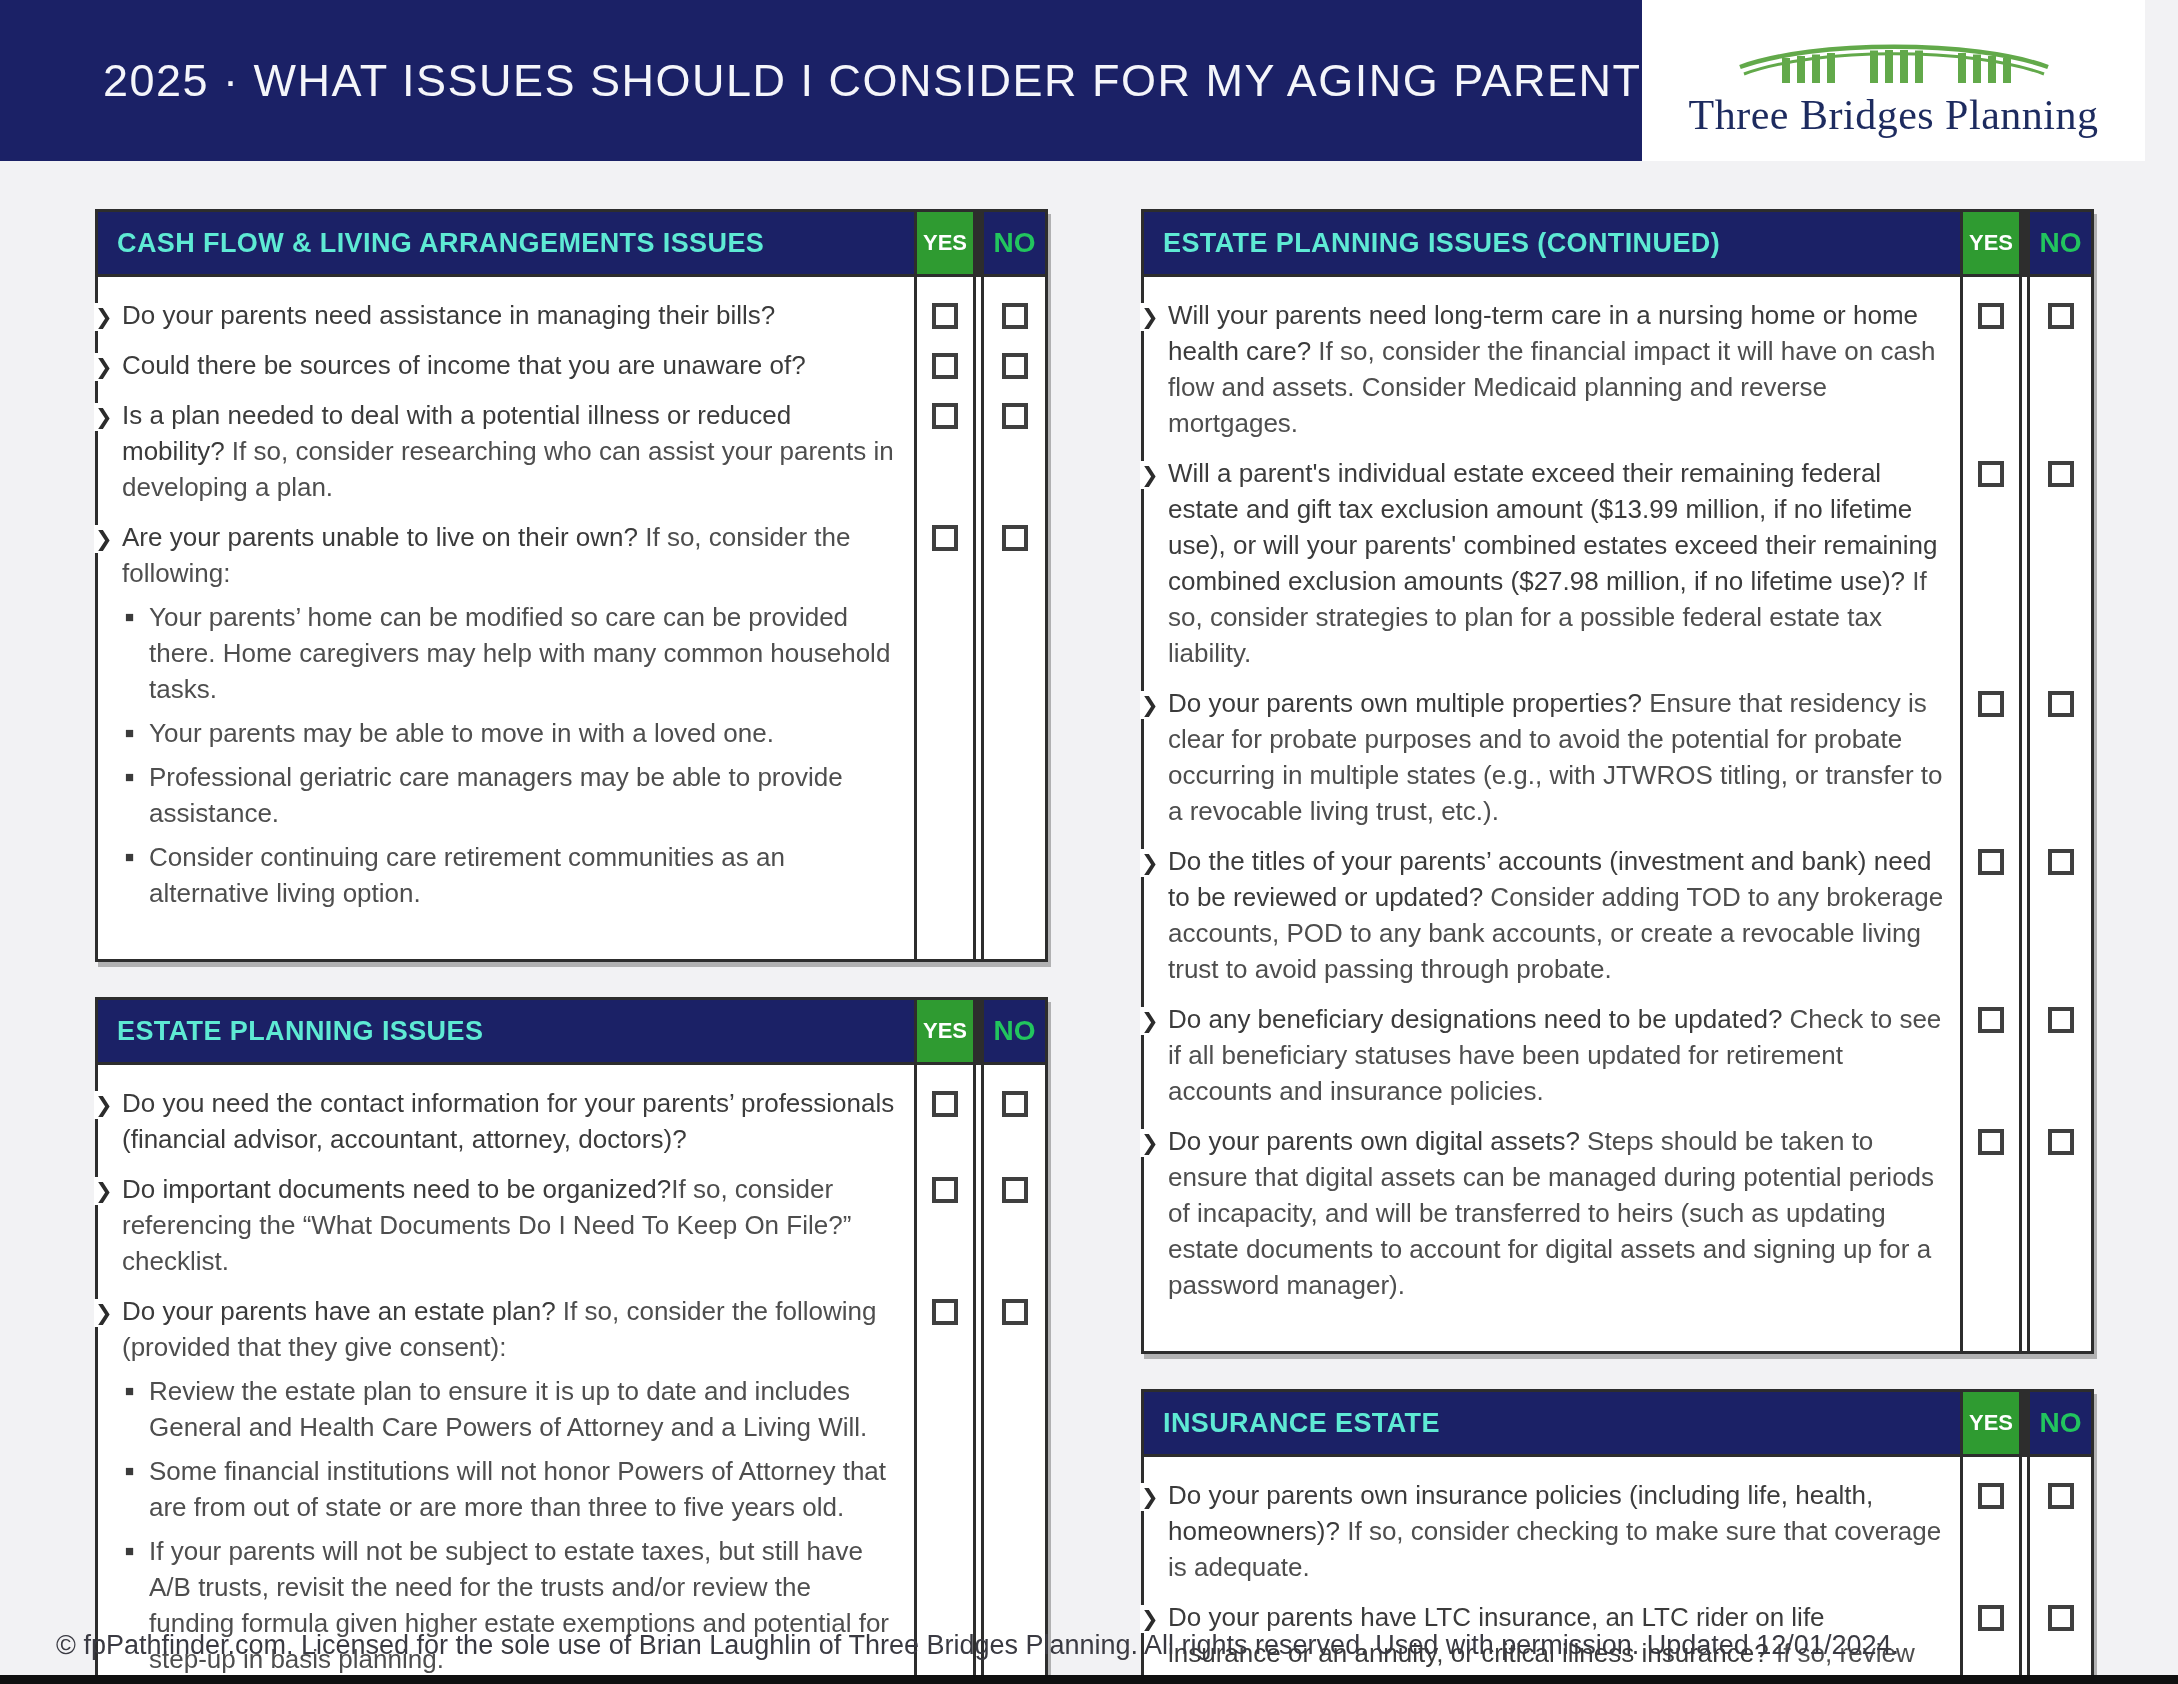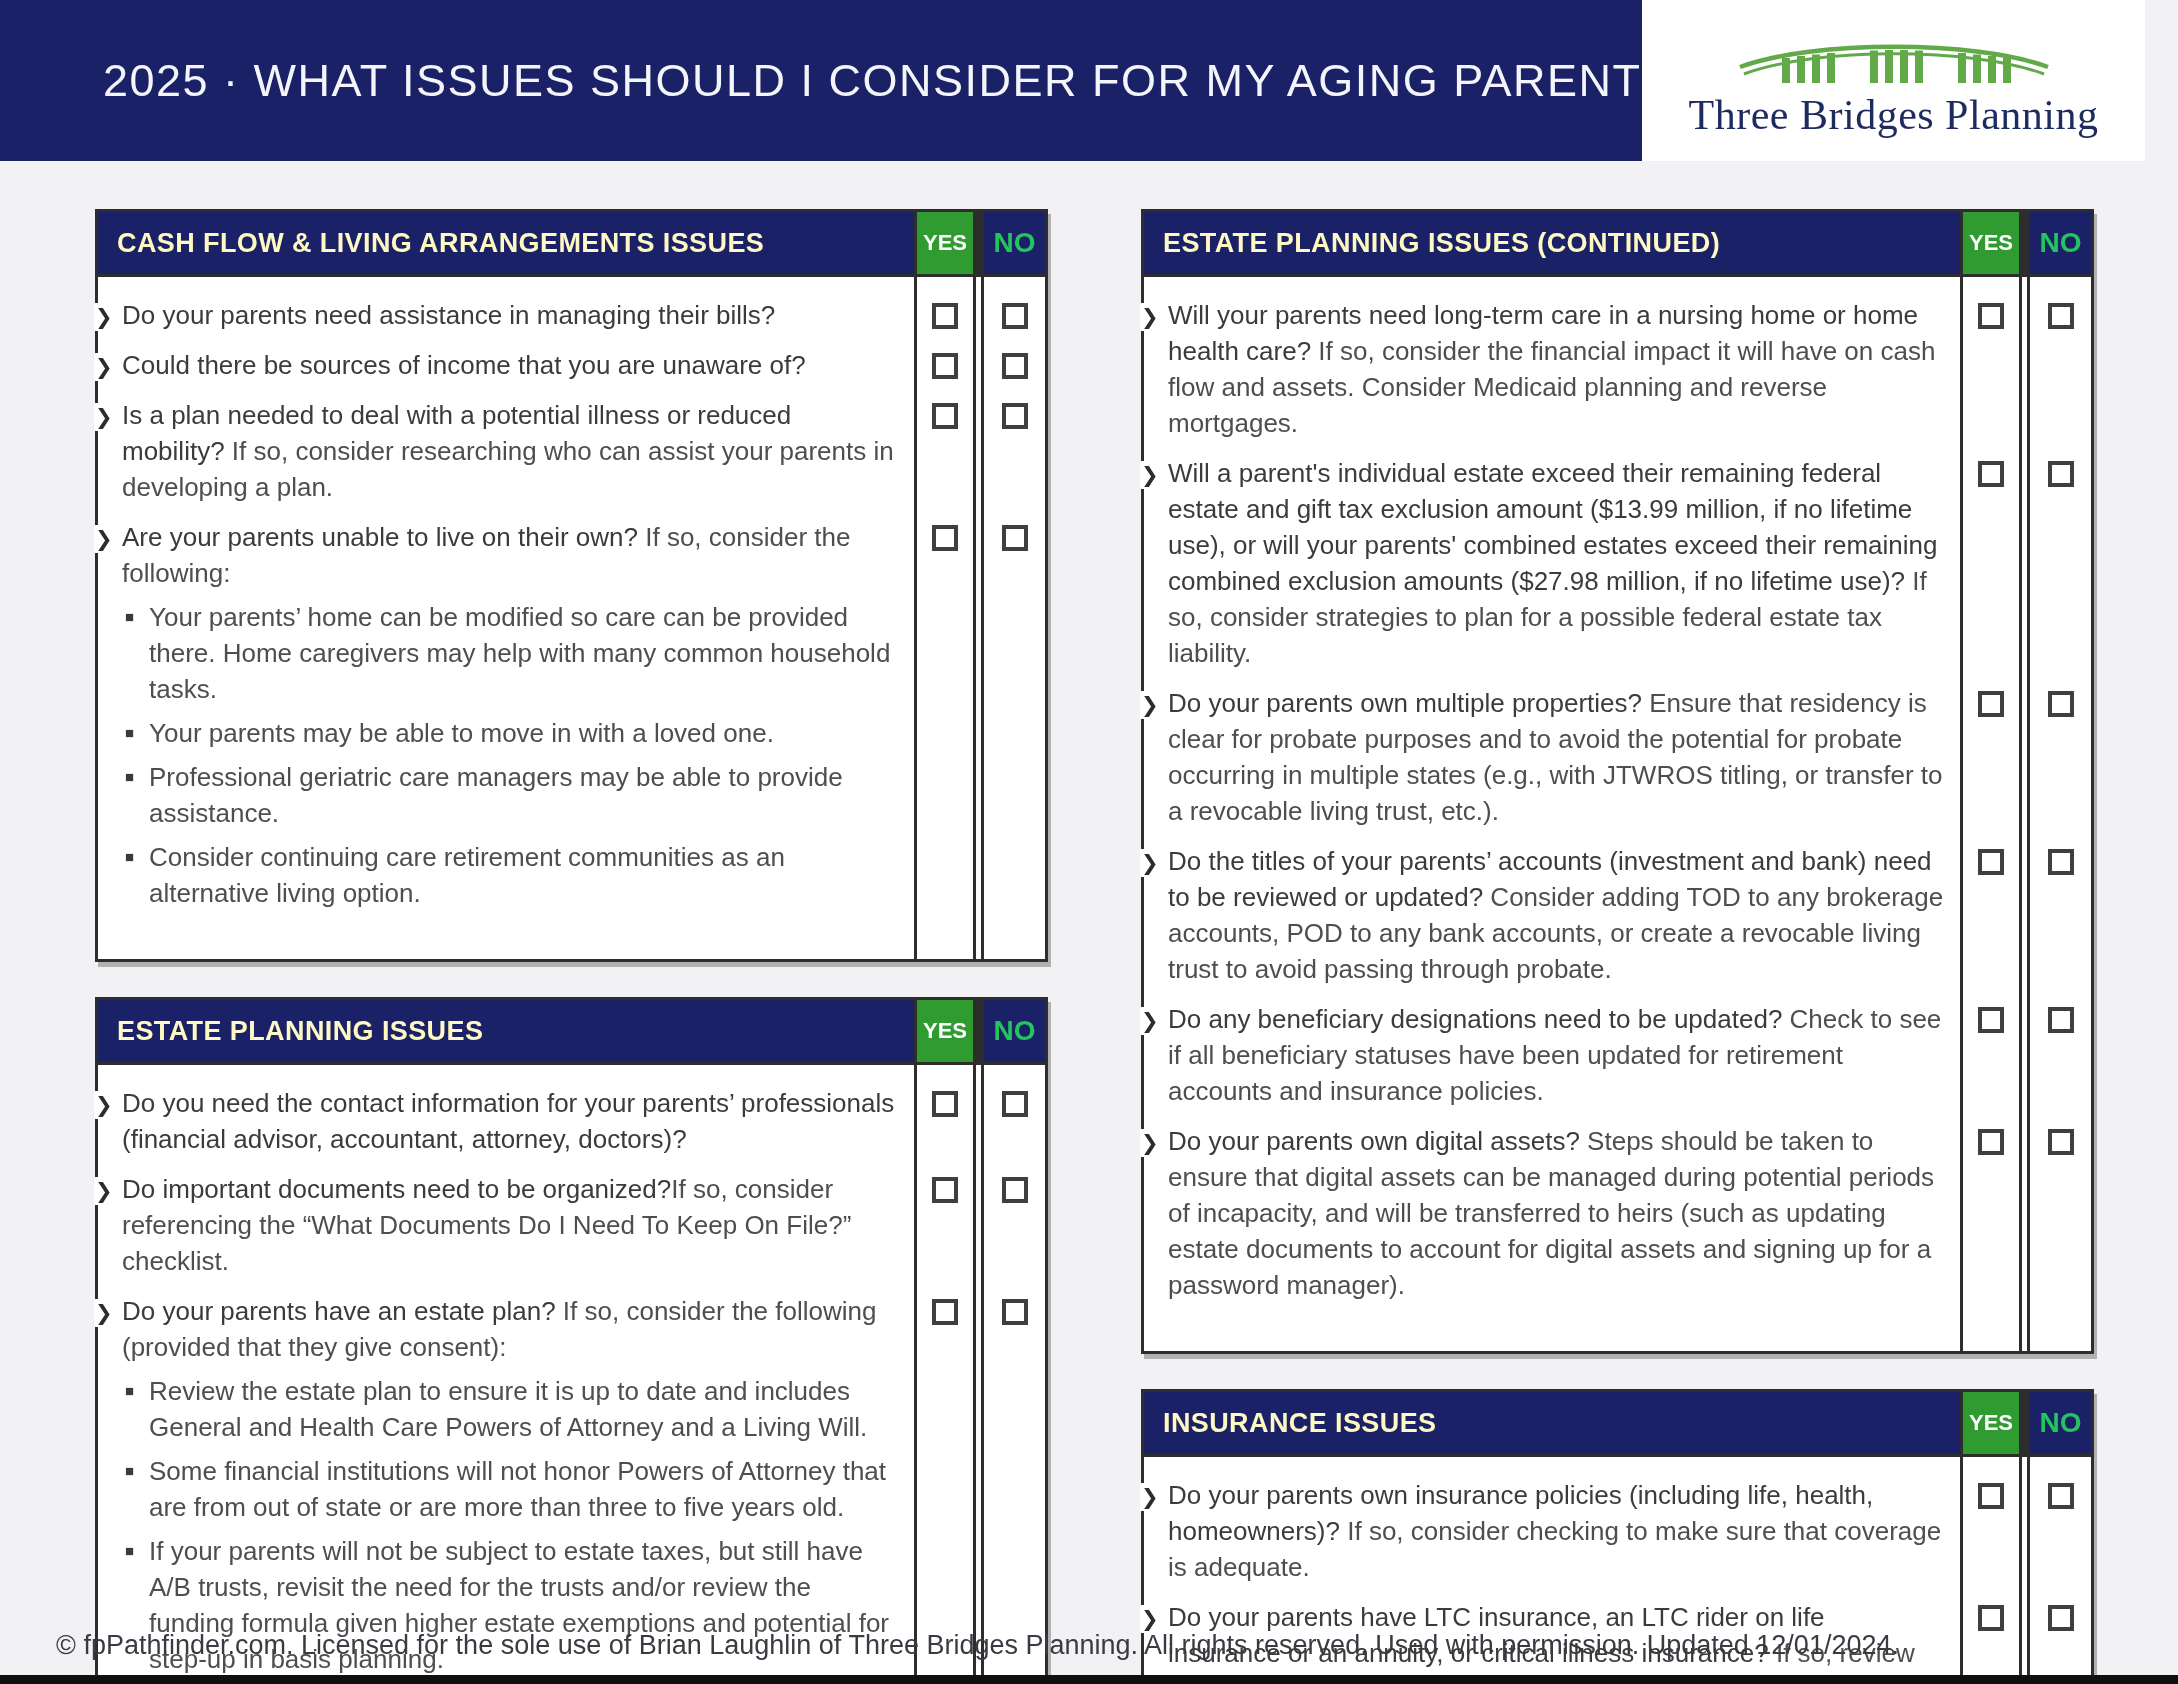--- a/index.html
+++ b/index.html
@@ -38,21 +38,21 @@
   .bridge .arc{stroke:var(--logo-green);fill:none;}
   .logo-text{font-family:"Liberation Serif","DejaVu Serif",serif;font-size:42px;color:#1d2b5f;letter-spacing:0.5px;margin-top:2px;}
   
   .content{position:absolute;top:209px;left:95px;display:flex;}
   .col{width:953px;display:flex;flex-direction:column;}
   .col + .col{margin-left:93px;}
   .panel{background:#fff;border:3px solid var(--border);box-shadow:3px 5px 0 rgba(80,80,80,.4);}
   .panel + .panel{margin-top:35px;}
   .grid{display:grid;grid-template-columns:1fr 62px 5px 64px;}
   .hd{height:65px;border-bottom:3px solid var(--border);box-sizing:border-box;}
-  .hd-title{background:var(--navy);color:#fef9c3;display:flex;align-items:center;padding:0 19px;
+  .hd-title{background:var(--navy);color:#5eead4;display:flex;align-items:center;padding:0 19px;
     font-size:27px;font-weight:700;letter-spacing:0.4px;}
   .hd-yes{background:var(--green);color:#fff;display:flex;align-items:center;justify-content:center;
     font-size:22px;font-weight:700;border-left:3px solid var(--border);border-right:3px solid var(--border);}
   .hd-gap{background:var(--border);}
   .hd-no{background:var(--navy);color:#22c55e;display:flex;align-items:center;justify-content:center;
     font-size:28px;font-weight:700;border-left:3px solid var(--border);}
   .q{position:relative;padding:6px 16px 8px 24px;font-size:26px;line-height:36px;color:var(--ink2);}
   .q.first{padding-top:20px;}
   .q.filler{min-height:26px;}
   .q-bold{font-weight:400;color:var(--ink);}
@@ -238,21 +238,21 @@
               <span class="cb"></span>
             </div>
             <div class="q filler"></div>
             <div class="cell c-yes"></div>
             <div class="cell c-gap"></div>
             <div class="cell c-no"></div>
           </div>
         </section>
         <section class="panel">
           <div class="grid">
-            <div class="hd hd-title">INSURANCE ISSUES</div>
+            <div class="hd hd-title">INSURANCE ESTATE</div>
             <div class="hd hd-yes">YES</div>
             <div class="hd hd-gap"></div>
             <div class="hd hd-no">NO</div>
             <div class="q first"><span class="chev">❯</span><span class="q-bold">Do your parents own insurance policies (including life, health, homeowners)?</span><span class="q-rest"> If so, consider checking to make sure that coverage is adequate.</span></div>
             <div class="cell c-yes first">
               <span class="cb"></span>
             </div>
             <div class="cell c-gap"></div>
             <div class="cell c-no first">
               <span class="cb"></span>

